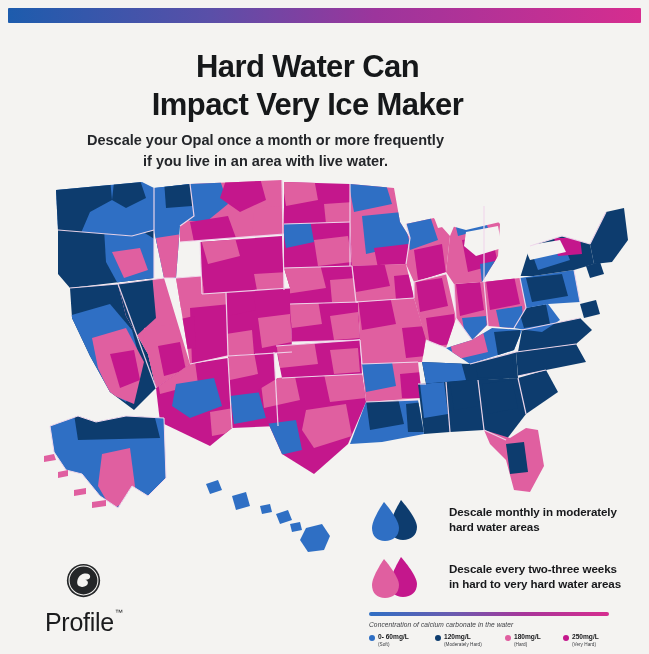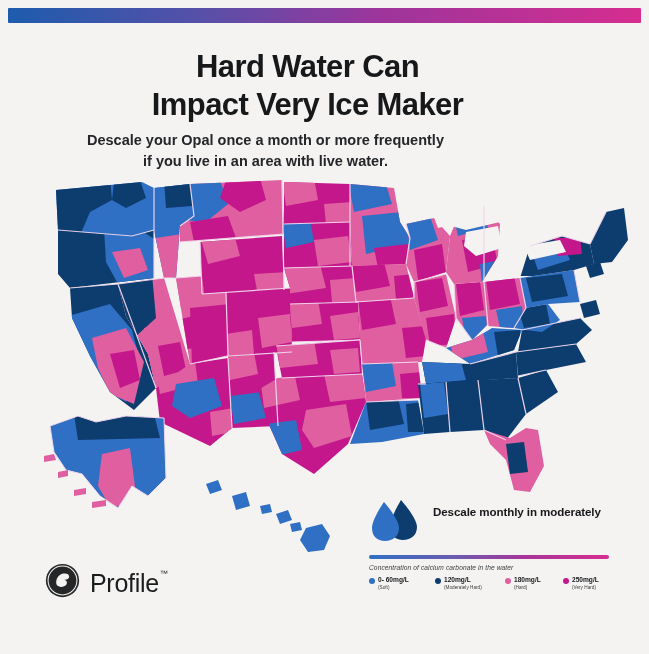--- a/index.html
+++ b/index.html
@@ -38,21 +38,21 @@
   }
   .subtitle span{display:block;}
   
   .mapwrap{
     position:absolute;left:14px;top:178px;width:620px;height:400px;
   }
   .mapwrap svg{display:block;width:100%;height:100%;}
   
   .logo{
     position:absolute;left:45px;top:563px;
-    display:flex;align-items:flex-end;gap:10px;
+    display:flex;align-items:center;gap:10px;flex-direction:column;
   }
   .ge-mark{width:35px;height:35px;display:block;}
   .logo-word{
     font-size:25px;font-weight:normal;color:#1b1c1e;
     letter-spacing:-0.3px;position:relative;
     font-family:"Liberation Sans",sans-serif;
   }
   .tm{
     font-size:8px;vertical-align:super;position:relative;top:-7px;left:1px;
   }
@@ -61,21 +61,21 @@
     position:absolute;left:369px;top:498px;width:262px;
   }
   .leg-row{
     display:flex;align-items:flex-start;gap:12px;margin-bottom:13px;
   }
   .drops{width:52px;height:44px;flex:0 0 52px;}
   .leg-text{
     font-size:11.6px;line-height:15px;font-weight:bold;color:#17181b;
     padding-top:6px;letter-spacing:-0.1px;
   }
-  .leg-text span{display:block;}
+  .leg-text span{display:block;margin-left:16px;}
   
   .scalebar{
     margin-top:2px;width:240px;height:4px;border-radius:2px;
   }
   .scale-caption{
     font-size:6.6px;font-style:italic;color:#3a3c40;
     margin-top:5px;letter-spacing:0.1px;
   }
   .swatches{
     display:flex;margin-top:5px;width:244px;
@@ -538,23 +538,34 @@
 
   <div class="legend">
 
     <div class="leg-row">
       <svg class="drops" viewBox="0 0 52 44">
         <path d="M32,2 C32,2 48,20 48,29 C48,37 42,42 34,42 C26,42 21,37 21,29 C21,20 32,2 32,2 Z" fill="#0d3c6e"></path>
         <path d="M15,4 C15,4 30,21 30,30 C30,38 24,43 16,43 C8,43 3,38 3,30 C3,21 15,4 15,4 Z" fill="#2f6fc4"></path>
       </svg>
       <div class="leg-text">
         <span>Descale monthly in moderately</span>
+        <span>hard water areas</span>
       </div>
     </div>
 
+    <div class="leg-row">
+      <svg class="drops" viewBox="0 0 52 44">
+        <path d="M32,2 C32,2 48,20 48,29 C48,37 42,42 34,42 C26,42 21,37 21,29 C21,20 32,2 32,2 Z" fill="#c4178c"></path>
+        <path d="M15,4 C15,4 30,21 30,30 C30,38 24,43 16,43 C8,43 3,38 3,30 C3,21 15,4 15,4 Z" fill="#e05fa0"></path>
+      </svg>
+      <div class="leg-text">
+        <span>Descale every two-three weeks</span>
+        <span>in hard to very hard water areas</span>
+      </div>
+    </div>
 
     <div class="scalebar" style="background: linear-gradient(90deg, rgb(47, 111, 196) 0%, rgb(106, 91, 176) 35%, rgb(168, 53, 154) 65%, rgb(214, 45, 143) 100%);"></div>
     <div class="scale-caption">Concentration of calcium carbonate in the water</div>
 
     <div class="swatches">
       <div class="sw">
         <span class="dot" style="background: rgb(47, 111, 196);"></span>
         <span>
           <span class="sw-l1">0- 60mg/L</span>
           <span class="sw-l2">(Soft)</span>

